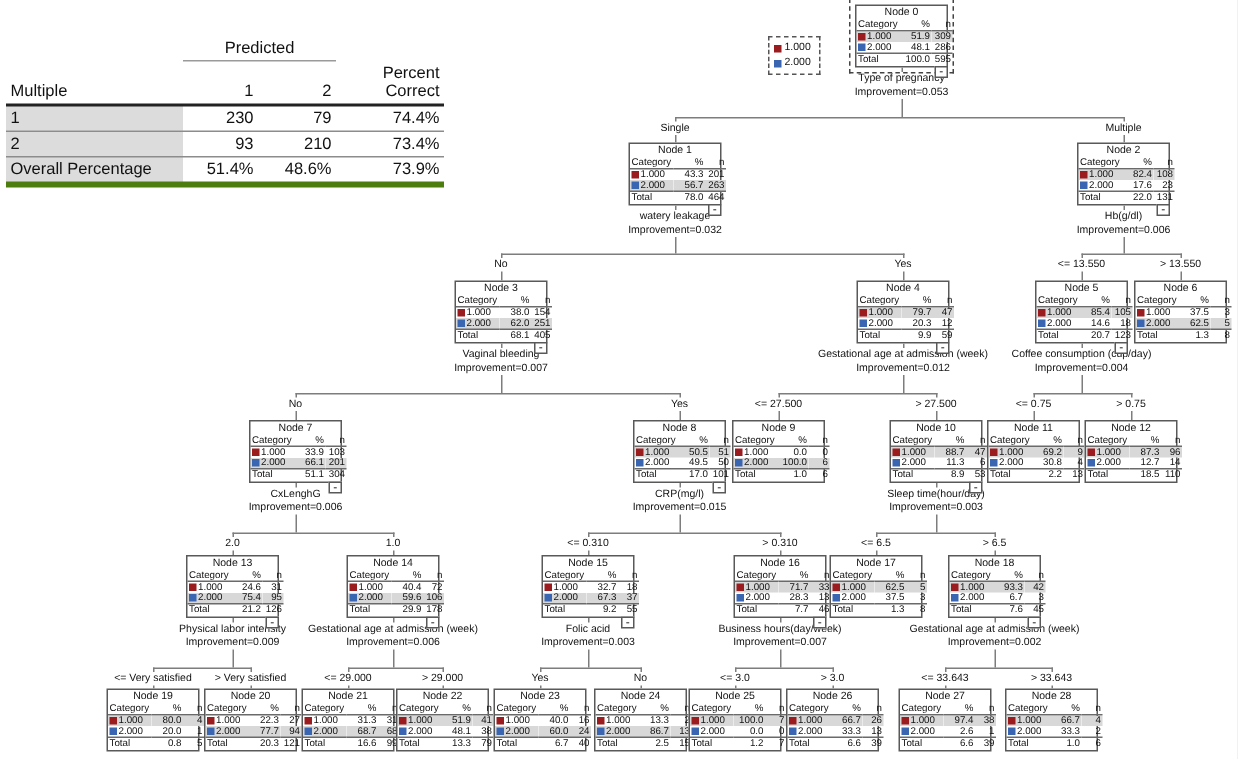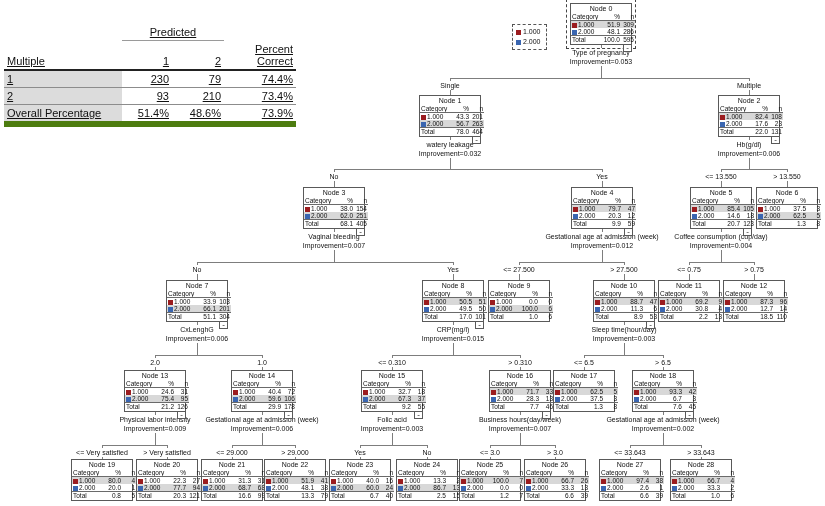--- a/index.html
+++ b/index.html
@@ -2,30 +2,30 @@
 <html><head>
 <meta charset="utf-8">
 <style>
   html,body{margin:0;padding:0;background:#e8e8e8;}
   #stage{position:relative;width:825px;height:506px;background:#ffffff;overflow:hidden;
          font-family:"Liberation Sans",sans-serif;color:#111;}
 
   
   .classif{position:absolute;left:4px;top:24px;width:292px;}
   .c-title{text-align:center;font-weight:bold;font-size:13px;margin-bottom:8px;}
-  table.c-table{border-collapse:collapse;table-layout:fixed;width:292px;font-size:11px;text-decoration:underline;}
+  table.c-table{border-collapse:collapse;table-layout:fixed;width:292px;font-size:11px;}
   table.c-table td{padding:2px 3px;}
   .pred-row td{border:none;text-align:center;font-size:11px;padding-bottom:1px;}
   .pred{border-bottom:1px solid #9a9a9a !important;}
   .hd-row td{border-bottom:2px solid #222;vertical-align:bottom;padding-top:4px;}
   .hd-row .obs{text-align:left;}
   .num{text-align:right;}
   .d-row td{border-bottom:1px solid #8c8c8c;}
   .d-row .rlabel{background:#dcdcdc;text-align:left;}
-  .last-row td{border-bottom:6px solid #4d7c0f;}
+  .last-row td{border-bottom:4px solid #4d7c0f;}
   .fn{font-size:10.5px;margin-top:2px;line-height:12px;}
 
   
   .legend{position:absolute;left:512px;top:24px;border:1px dashed #555;background:#fff;
           padding:2px 5px 2px 3px;font-size:7px;line-height:10px;}
   .leg-item{display:flex;align-items:center;gap:2px;white-space:nowrap;}
   .sq{display:inline-block;width:5px;height:5px;flex:0 0 5px;}
 
   
   #tree-layer{position:absolute;left:0;top:0;width:825px;height:506px;}

